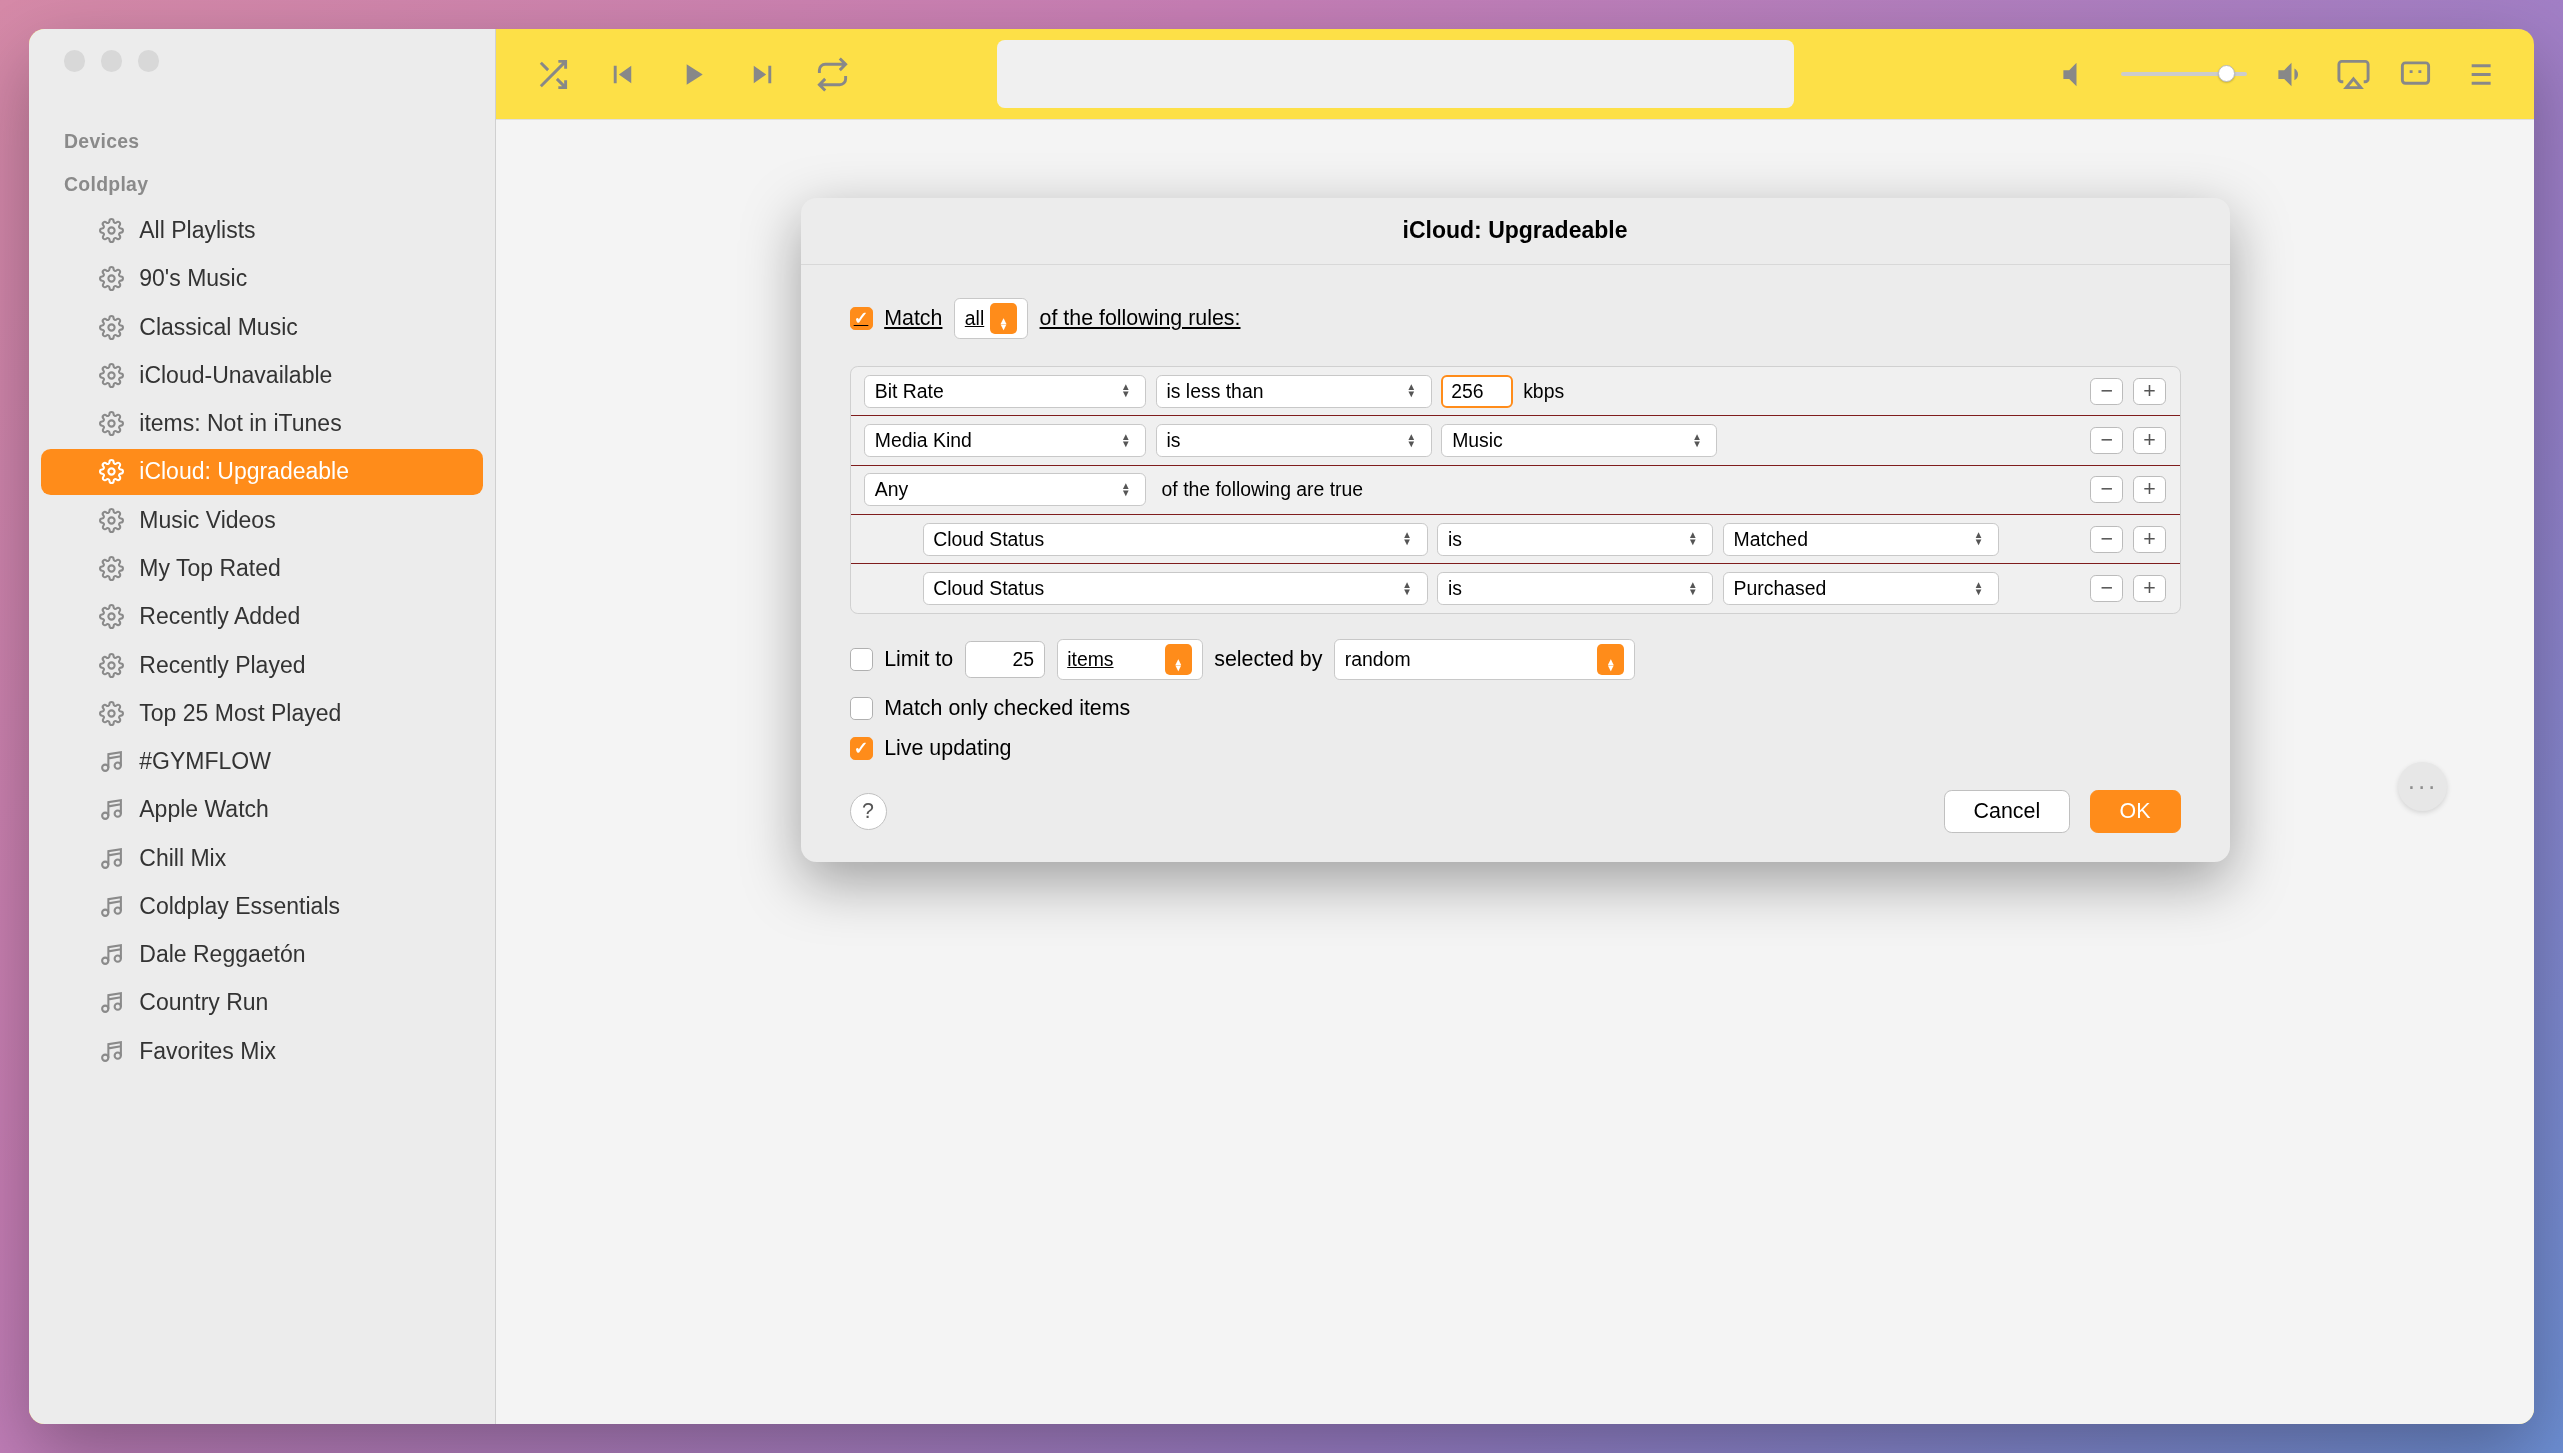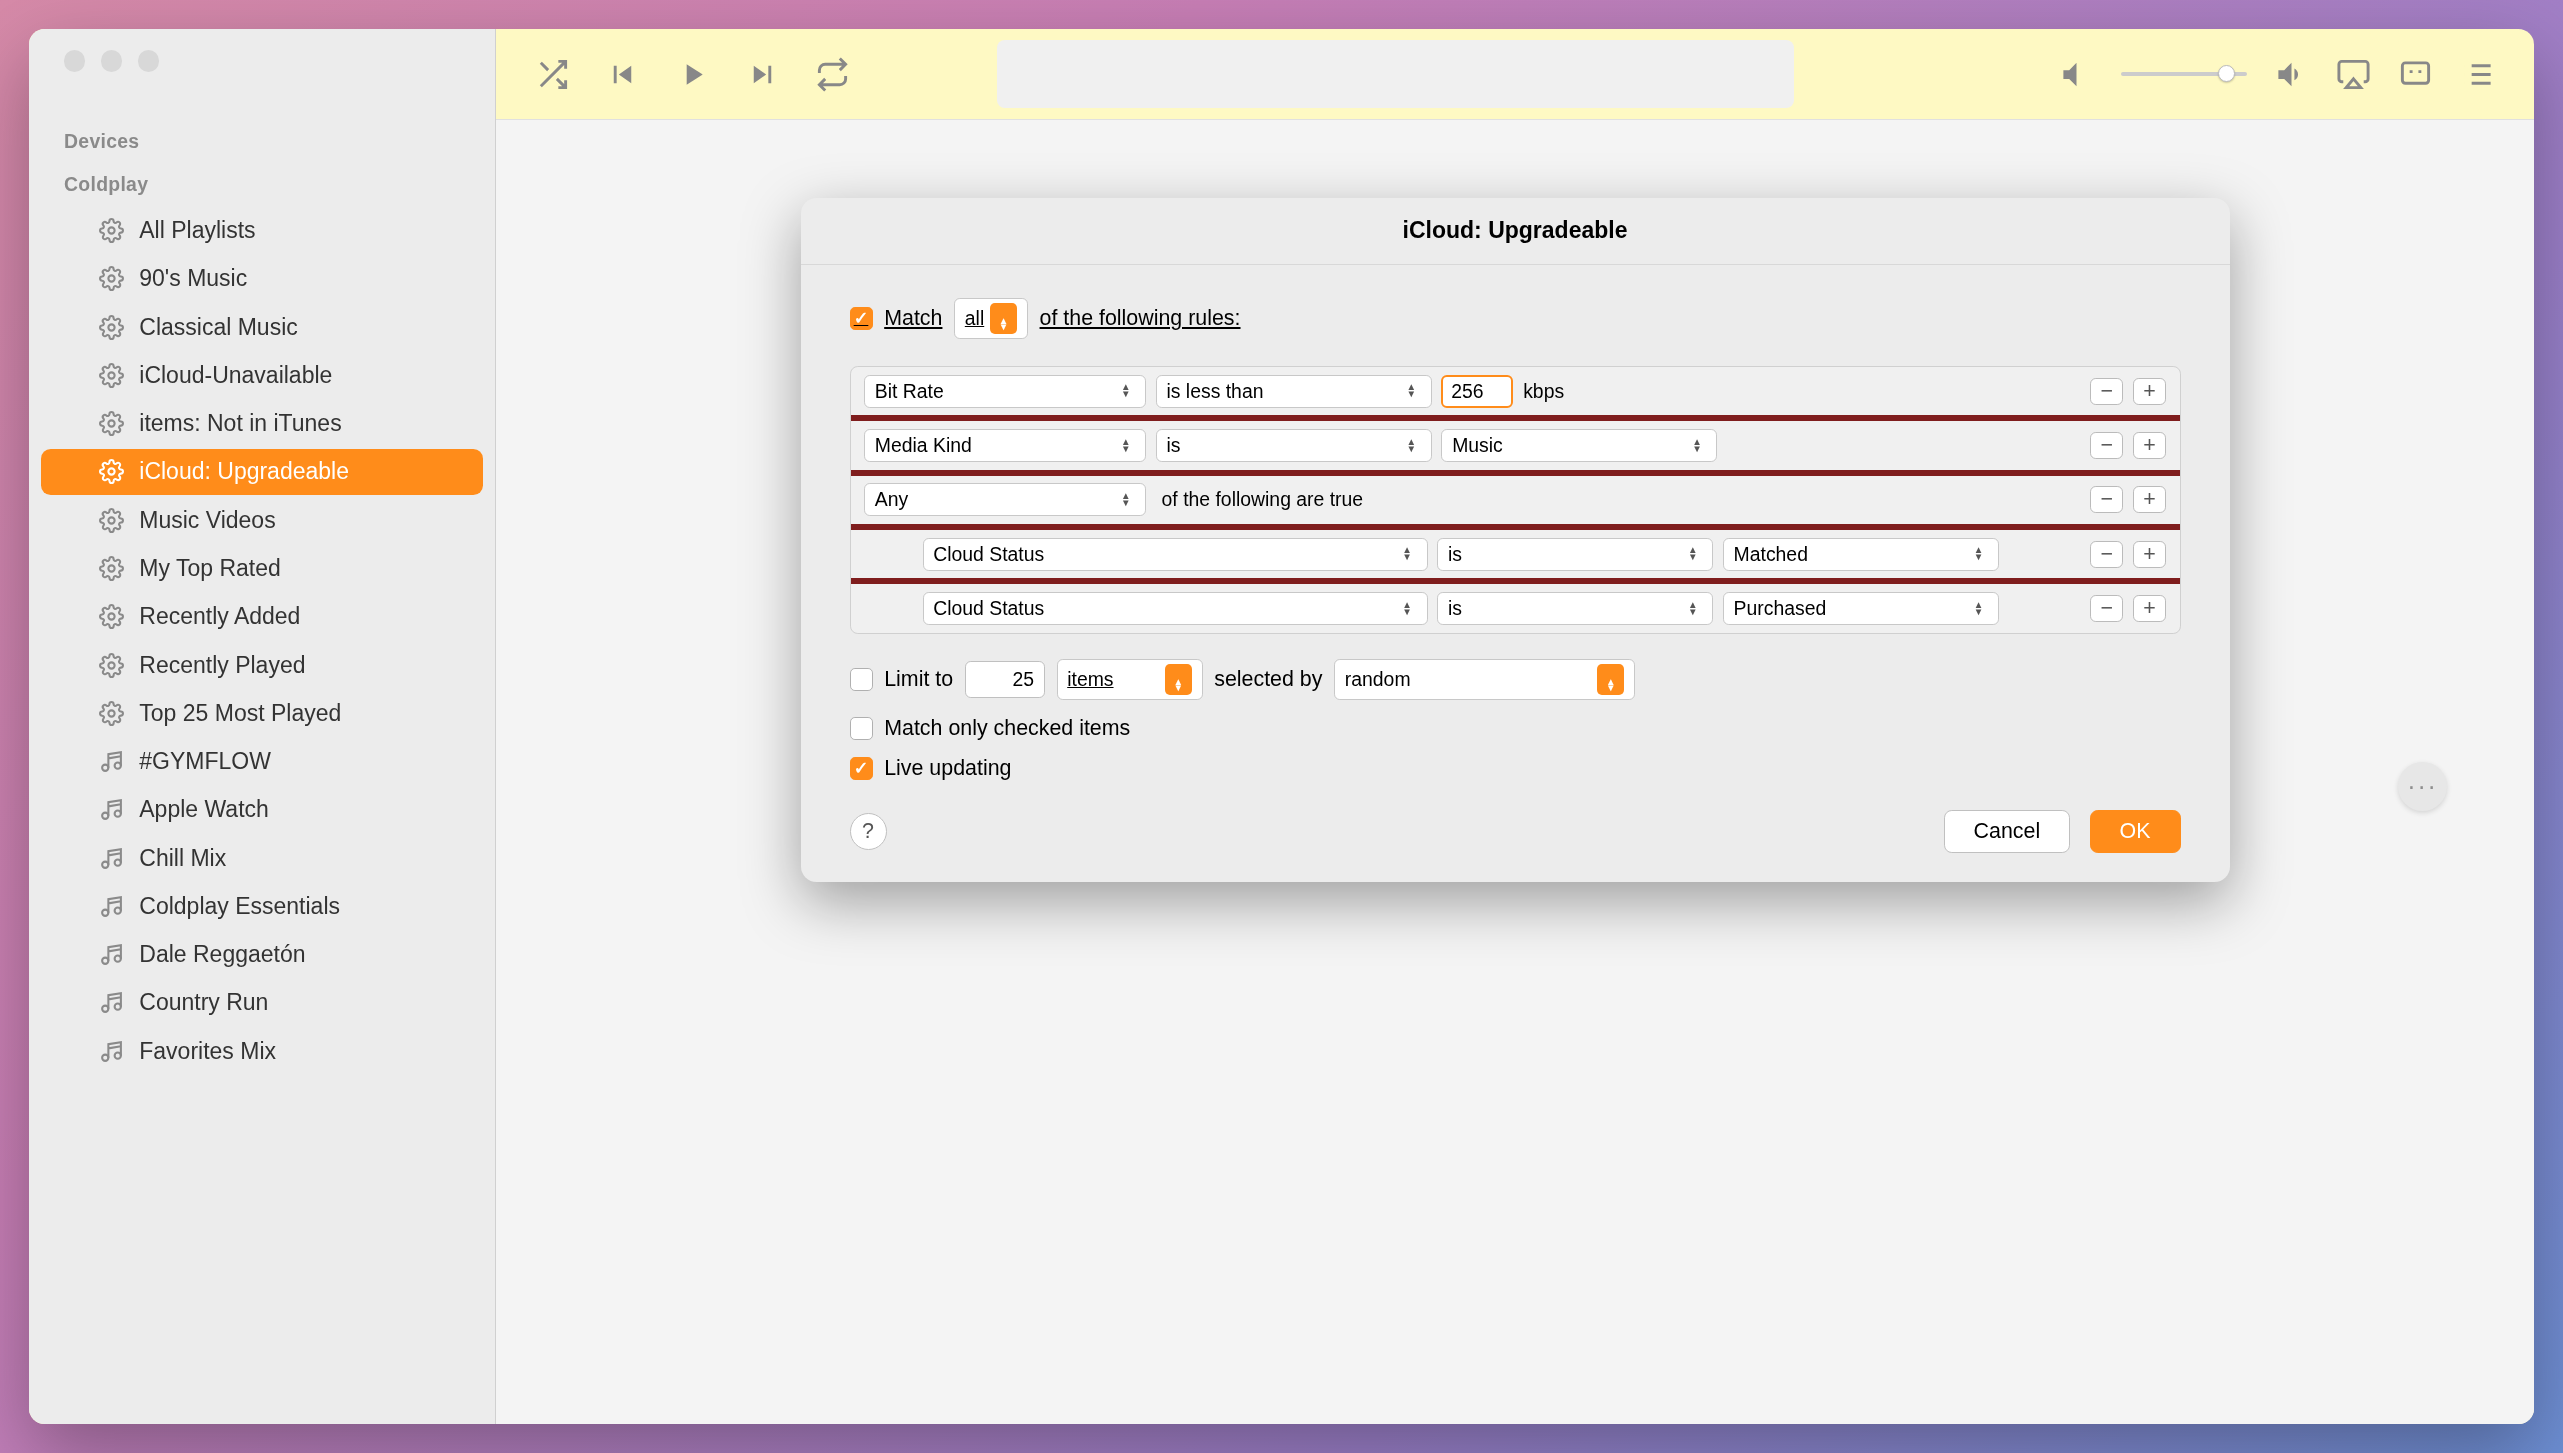--- a/index.html
+++ b/index.html
@@ -1,17 +1,17 @@
 <!DOCTYPE html>
 <html><head>
   <meta charset="utf-8">
   <style>
     * { margin: 0; padding: 0; box-sizing: border-box; font-family: -apple-system, BlinkMacSystemFont, "Helvetica Neue", sans-serif; }
     body { background: linear-gradient(135deg, #d68aa8 0%, #c77eb5 30%, #9b7fc9 70%, #6d8fd4 100%); width: 2563px; height: 1453px; padding: 29px; }
-    .window { background: #fef9c3; border-radius: 15.6px; width: 100%; height: 100%; display: flex; box-shadow: 0 29px 78px rgba(0,0,0,0.3); overflow: hidden; position: relative; }
+    .window { background: #fde047; border-radius: 15.6px; width: 100%; height: 100%; display: flex; box-shadow: 0 29px 78px rgba(0,0,0,0.3); overflow: hidden; position: relative; }
     .sidebar { width: 467px; background: #ececec; border-right: 1px solid #d0d0d0; padding-top: 21.4px; overflow-y: auto; }
     .traffic { display: flex; gap: 15.6px; padding-left: 35px; margin-bottom: 49px; }
     .tl { width: 21.4px; height: 21.4px; border-radius: 50%; background: #d8d8d8; }
     .section-header { color: #8a8a8a; font-size: 19.4px; font-weight: 600; padding: 9.7px 35px; letter-spacing: 0.3px; }
     .pl-item { display: flex; align-items: center; gap: 15.6px; padding: 9.7px 35px 9.7px 58px; color: #333; font-size: 23px; cursor: pointer; border-radius: 9.7px; margin: 1.9px 11.7px; }
     .pl-item.selected { background: #ff8c1a; color: #fff; }
     .gear-icon, .list-icon { width: 25px; height: 25px; flex-shrink: 0; }
     .gear-icon svg, .list-icon svg { width: 25px; height: 25px; }
     .main { flex: 1; display: flex; flex-direction: column; }
     .toolbar { height: 91px; border-bottom: 1px solid #e0e0e0; display: flex; align-items: center; padding: 0 39px; gap: 29px; }
@@ -30,21 +30,21 @@
     .row { display: flex; align-items: center; gap: 11.7px; font-size: 21.4px; }
     .match-row { margin-bottom: 27px; text-decoration: underline; }
     .chk { width: 23px; height: 23px; border-radius: 4.9px; border: 1px solid #b0b0b0; background: #fff; display: inline-flex; align-items: center; justify-content: center; flex-shrink: 0; }
     .chk.on { background: #ff8c1a; border-color: #ff8c1a; }
     .chk.on::after { content: "✓"; color: #fff; font-size: 17.5px; font-weight: bold; }
     .sel { background: #fff; border: 1px solid #c8c8c8; border-radius: 5.8px; padding: 3.9px 9.7px; display: inline-flex; align-items: center; gap: 5.8px; font-size: 19.4px; position: relative; }
     .sel-arrows { width: 19.4px; display: inline-flex; flex-direction: column; align-items: center; line-height: 6.8px; font-size: 9.7px; color: #555; }
     .sel.orange .sel-arrows-box { background: #ff8c1a; border-radius: 4.9px; padding: 2.9px 3.9px; }
     .sel.orange .sel-arrows { color: #fff; }
     .rules { border: 1px solid #d0d0d0; border-radius: 7.8px; background: #f0f0f0; margin-bottom: 25px; }
-    .rule-row { display: flex; align-items: center; gap: 9.7px; padding: 7.8px 13.6px; border-bottom: 6px solid #7f1d1d; }
+    .rule-row { display: flex; align-items: center; gap: 9.7px; padding: 7.8px 13.6px; border-bottom: 1px solid #7f1d1d; }
     .rule-row:last-child { border-bottom: none; }
     .rule-row.nested { padding-left: 72px; }
     .sel-w1 { width: 282px; justify-content: space-between; }
     .sel-w1b { width: 505px; justify-content: space-between; }
     .sel-w2 { width: 276px; justify-content: space-between; }
     .sel-w3 { width: 276px; justify-content: space-between; }
     .num-input { width: 72px; background: #fff; border: 2.9px solid #ff8c1a; border-radius: 5.8px; padding: 2.9px 7.8px; font-size: 19.4px; text-align: left; }
     .spacer { flex: 1; }
     .pm { width: 33px; height: 27px; background: #fff; border: 1px solid #bbb; border-radius: 5.8px; display: flex; align-items: center; justify-content: center; font-size: 21.4px; color: #555; cursor: pointer; }
     .link-text { font-size: 19.4px; margin-left: 5.8px; }

